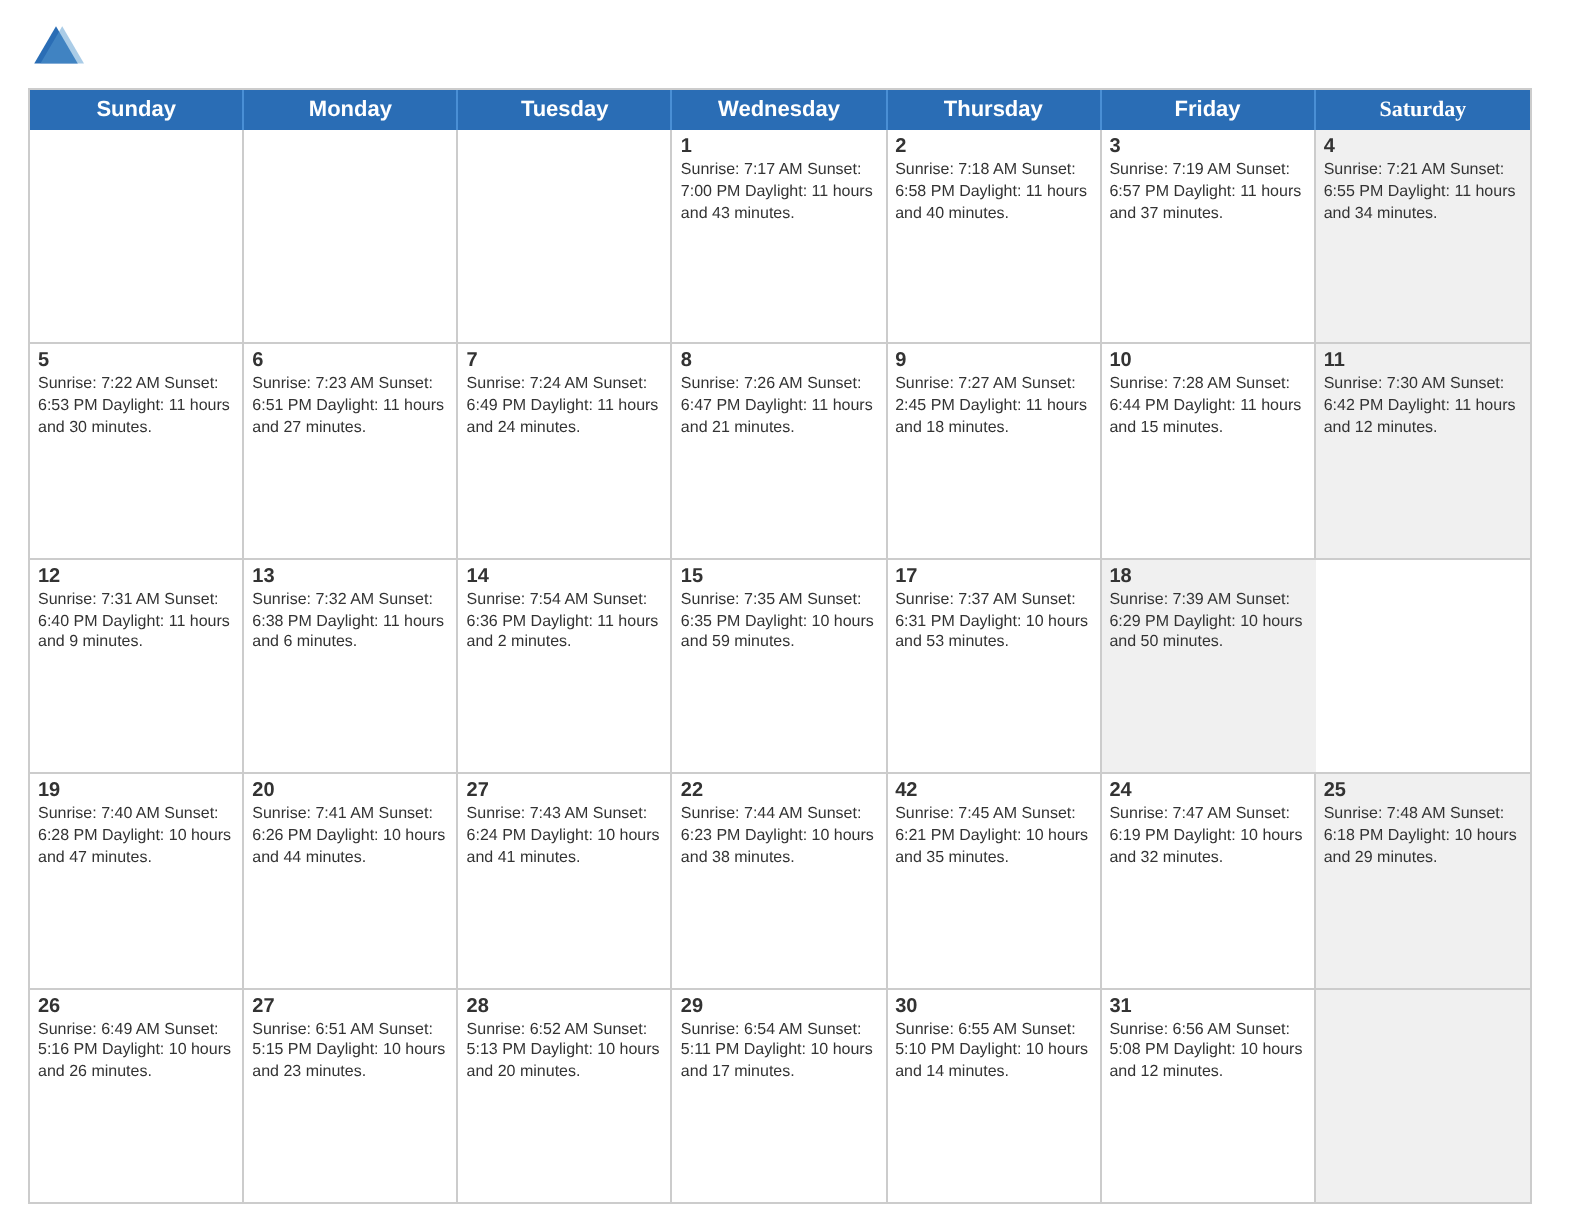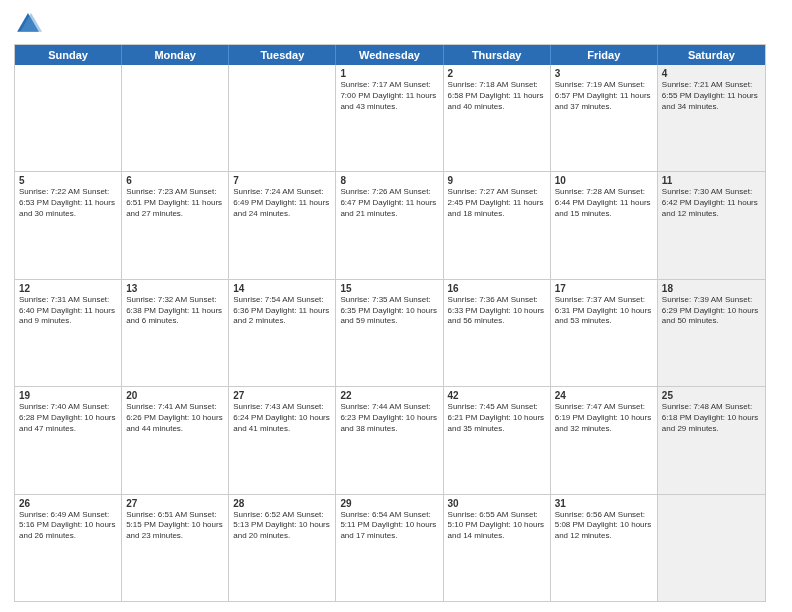--- a/index.html
+++ b/index.html
@@ -67,21 +67,21 @@
       background: #2a6db5;
     }
     .cal-header-cell {
       color: #fff;
       font-size: 11px;
       font-weight: bold;
       text-align: center;
       padding: 4px 2px;
       border-right: 1px solid #4a8fd5;
     }
-    .cal-header-cell:last-child { border-right: none; }
+    .cal-header-cell:last-child { border-right: none; font-family: Liberation Serif, serif; }
     .cal-body {
       flex: 1;
       display: flex;
       flex-direction: column;
     }
     .cal-week {
       flex: 1;
       display: grid;
       grid-template-columns: repeat(7, 1fr);
       border-bottom: 1px solid #ccc;
@@ -234,26 +234,20 @@
 Sunset: 6:36 PM
 Daylight: 11 hours and 2 minutes.</div>
           </div>
           <div class="cal-cell ">
             <span class="day-num">15</span>
             <div class="cell-text">Sunrise: 7:35 AM
 Sunset: 6:35 PM
 Daylight: 10 hours and 59 minutes.</div>
           </div>
           <div class="cal-cell ">
-            <span class="day-num">16</span>
-            <div class="cell-text">Sunrise: 7:36 AM
-Sunset: 6:33 PM
-Daylight: 10 hours and 56 minutes.</div>
-          </div>
-          <div class="cal-cell ">
             <span class="day-num">17</span>
             <div class="cell-text">Sunrise: 7:37 AM
 Sunset: 6:31 PM
 Daylight: 10 hours and 53 minutes.</div>
           </div>
           <div class="cal-cell shaded">
             <span class="day-num">18</span>
             <div class="cell-text">Sunrise: 7:39 AM
 Sunset: 6:29 PM
 Daylight: 10 hours and 50 minutes.</div>

